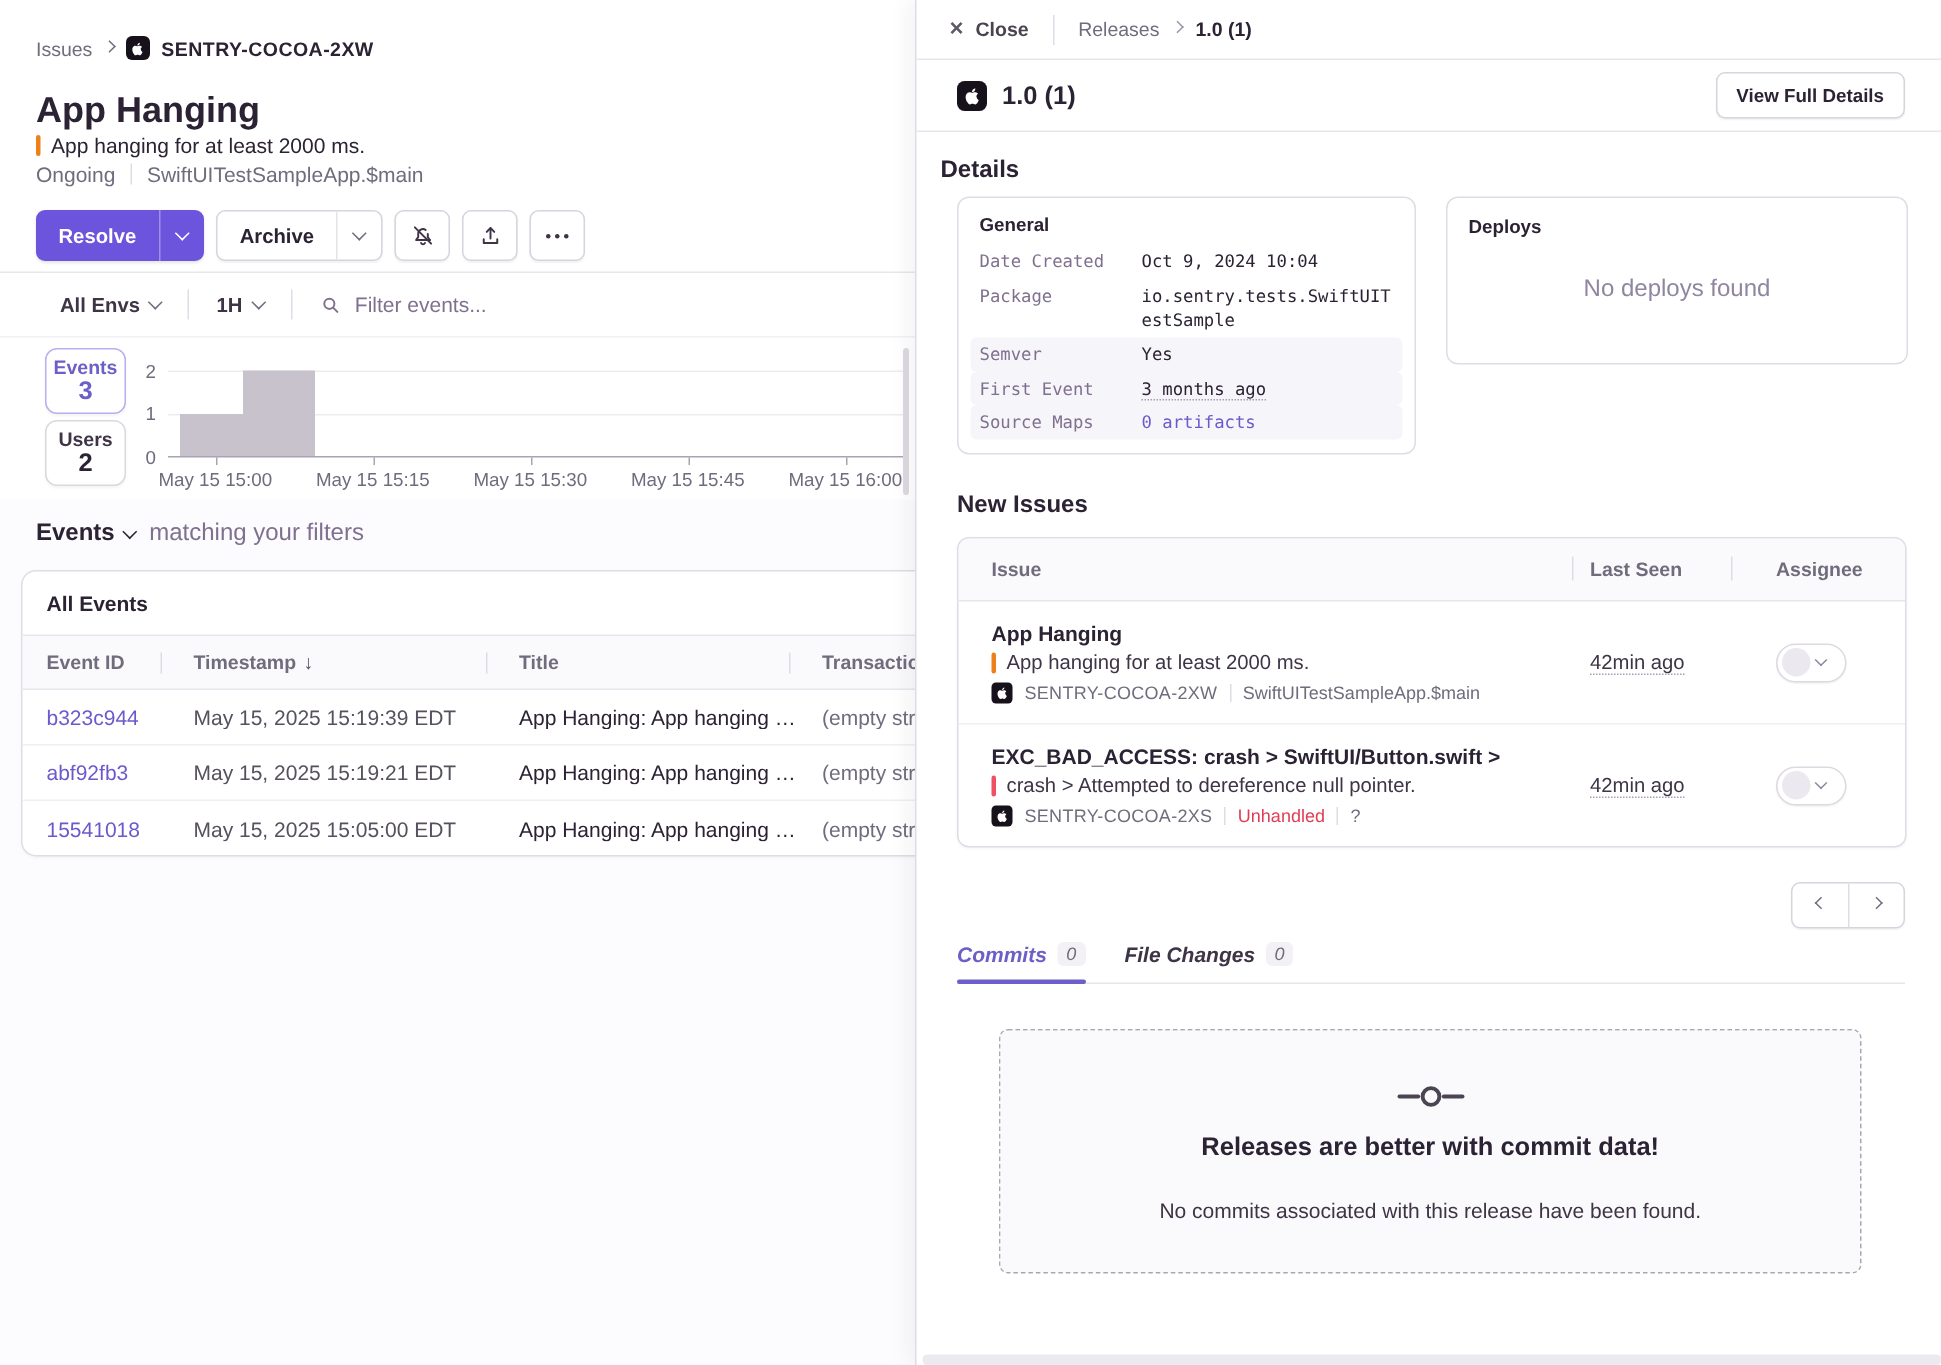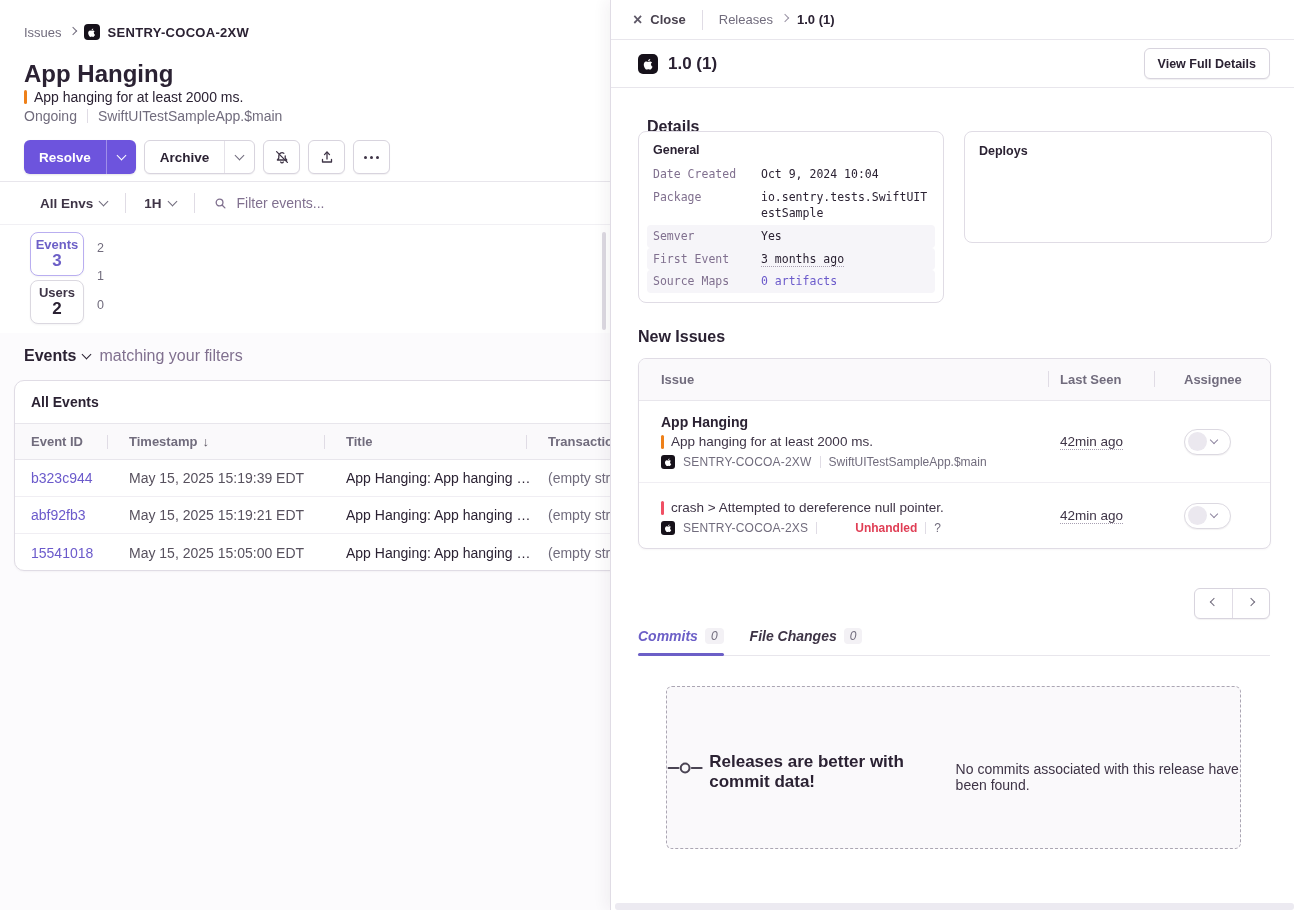--- a/index.html
+++ b/index.html
@@ -93,21 +93,21 @@
   .d-crumbs .chev { color:#9a93a5; }
   .d-crumbs .cur { color:#2B2233; font-weight:600; }
 
   .d-release { height:48px; border-bottom:1px solid #E8E6EC; display:flex; align-items:center; padding:0 24px 0 27px; }
   .d-release .name { font-size:17px; font-weight:700; margin-left:10px; }
   .d-release .spacer { flex:1; }
   .btn-light { background:#fff; border:1px solid #D8D4DE; border-radius:6px; height:31px; padding:0 13px; font-size:12.5px; font-weight:700; color:#2B2233; display:flex; align-items:center; box-shadow:0 1px 1px rgba(43,34,51,.07); cursor:pointer; font-family:"Liberation Sans",sans-serif; }
 
   .d-body { position:absolute; left:0; top:88px; right:0; bottom:0; }
   .sec-h { font-size:16px; font-weight:700; color:#2B2233; }
-  #details-h { position:absolute; left:36px; top:17px;margin-top:13px; }
+  #details-h { position:absolute; left:16px; top:17px; }
   .gen-card { position:absolute; left:27px; top:43px; width:306px; border:1px solid #E0DCE5; border-radius:8px; background:#fff; padding:11px 8px 9px 8px; }
   .gen-card .t { font-size:12.5px; font-weight:700; padding-left:6px; margin-bottom:6px; }
   .kv { display:flex; font-family:"DejaVu Sans Mono", monospace; font-size:11.5px; line-height:1.45; padding:3px 6px; border-radius:4px; }
   .kv.stripe { background:#F6F5F9; }
   .kv .k { width:108px; flex:none; color:#80708F; }
   .kv .v { flex:1; color:#2B2233; word-break:break-all; }
   .kv .v .u { border-bottom:1px dotted #A79FB1; cursor:default; }
   .kv .v .link { color:#6B5ACB; cursor:pointer; }
 
   .dep-card { position:absolute; left:353px; top:43px; width:308px; height:112px; border:1px solid #E0DCE5; border-radius:8px; background:#fff; padding:12px 14px; }
@@ -123,39 +123,39 @@
   .ni-header .h-seen::before, .ni-header .h-asgn::before { content:""; position:absolute; left:-12px; top:-1px; width:1px; height:16px; background:#E0DCE5; }
   .ni-row { display:flex; align-items:center; border-bottom:1px solid #F0EEF3; padding:13px 0; cursor:pointer; }
   .ni-row:last-child { border-bottom:none; }
   .ni-main { flex:1; padding-left:22px; min-width:0; }
   .ni-title { font-size:14px; font-weight:700; color:#2B2233; }
   .ni-desc { display:flex; align-items:center; gap:7px; font-size:13.5px; color:#3E3446; margin-top:4px; }
   .ni-desc .level-bar.red { background:#F05064; }
   .ni-meta { display:flex; align-items:center; gap:8px; margin-top:6px; font-size:12px; color:#716C7D; }
   .ni-meta .vdiv { height:12px; }
   .ni-meta .proj { letter-spacing:.2px; }
-  .unhandled { color:#E03E55; font-weight:700;margin-left:30px; }
+  .unhandled { color:#E03E55; font-weight:400; }
   .ni-seen { width:106px; flex:none; font-size:13.5px; color:#3E3446; }
   .ni-seen span { border-bottom:1px dotted #A79FB1; cursor:default; }
   .ni-asgn { width:104px; flex:none; padding-left:18px; }
   .asgn-pill { width:47px; height:26px; border-radius:13px; background:#fff; border:1px solid #DCD9E1; box-shadow:0 1px 1px rgba(43,34,51,.06); display:flex; align-items:center; padding:0 6px 0 3px; gap:4px; cursor:pointer; }
   .asgn-pill .ava { width:19px; height:19px; border-radius:50%; background:#EBE8EF; }
   .asgn-pill .chev { width:6px; height:6px; color:#8F86A0; }
 
   .pager { position:absolute; right:24px; top:500px; display:flex; border:1px solid #D8D4DE; border-radius:6px; overflow:hidden; background:#fff; box-shadow:0 1px 1px rgba(43,34,51,.06); }
   .pager .pg { width:37px; height:29px; display:flex; align-items:center; justify-content:center; color:#716C7D; cursor:pointer; }
   .pager .pg + .pg { border-left:1px solid #E0DCE5; }
 
   .tabs { position:absolute; left:27px; right:24px; top:540px; display:flex; gap:26px; border-bottom:1px solid #E8E6EC; padding-bottom:11px; }
   .tab { display:flex; align-items:center; gap:7px; font-size:14px; font-weight:600; color:#3E3446; cursor:pointer; position:relative;font-style:italic; }
   .tab .cnt { font-size:12px; color:#716C7D; background:#F3F1F5; border-radius:4px; padding:1px 6px; font-weight:400; }
   .tab.active { color:#6C5FC7; }
   .tab.active::after { content:""; position:absolute; left:0; right:0; bottom:-12px; height:3px; border-radius:2px; background:#6C5FC7; }
 
-  .commits-empty { position:absolute; left:55px; width:575px; top:598px; height:163px; border:1px dashed #ABA6B3; border-radius:6px; background:#FAF9FB; display:flex; flex-direction:row; align-items:center; justify-content:center; gap:6px; }
+  .commits-empty { position:absolute; left:55px; width:575px; top:598px; height:163px; border:1px dashed #ABA6B3; border-radius:6px; background:#FAF9FB; display:flex; flex-direction:column; align-items:center; justify-content:center; gap:6px; }
   .commits-empty .ttl { font-size:17px; font-weight:700; color:#2B2233; margin-top:8px; }
   .commits-empty .msg { font-size:14px; color:#3E3446; margin-top:18px; }
   .d-hscroll { position:absolute; left:4px; right:0; bottom:0; height:7px; background:#ECEAF1; border-radius:3px; }
 </style>
 </head>
 <body>
 
 <div class="screen">
 
   <div class="left-panel">
@@ -251,20 +251,37 @@
     <div class="stat-card" style="top:280px">
       <div class="lab">Users</div>
       <div class="val">2</div>
     </div>
 
     <div class="ylabels">
         <span style="top: 65px;">0</span>
         <span style="top: 36.4975px;">1</span>
         <span style="top: 7.995px;">2</span>
       </div>
+    <div id="chart">
+        <div class="gridline" style="bottom: 28.5025px;"></div>
+        <div class="gridline" style="bottom: 57.005px;"></div>
+        <div class="bar" title="1" style="left: 7.5px; width: 48px; height: 28.5025px;"></div>
+        <div class="bar" title="2" style="left: 49.5px; width: 48px; height: 57.005px;"></div>
+        <div class="axis"></div>
+        <div class="tick" style="left: 31.5px;"></div>
+        <div class="xlab" style="left: 31.5px;">May 15 15:00</div>
+        <div class="tick" style="left: 136.5px;"></div>
+        <div class="xlab" style="left: 136.5px;">May 15 15:15</div>
+        <div class="tick" style="left: 241.5px;"></div>
+        <div class="xlab" style="left: 241.5px;">May 15 15:30</div>
+        <div class="tick" style="left: 346.5px;"></div>
+        <div class="xlab" style="left: 346.5px;">May 15 15:45</div>
+        <div class="tick" style="left: 451.5px;"></div>
+        <div class="xlab" style="left: 451.5px;">May 15 16:00</div>
+      </div>
     <div class="lp-scrollthumb"></div>
 
     <div class="lower">
       <div class="events-heading">
         <span class="h">
           <span>Events</span>
           <span class="chev"></span>
         </span>
         <span class="sub">matching your filters</span>
       </div>
@@ -357,20 +374,21 @@
           <span class="v"><span class="u">3 months ago</span></span>
         </div>
         <div class="kv stripe">
           <span class="k">Source Maps</span>
           <span class="v"><span class="link">0 artifacts</span></span>
         </div>
       </div>
 
       <div class="dep-card">
         <div class="t">Deploys</div>
+        <div class="dep-empty">No deploys found</div>
       </div>
 
       <div class="sec-h" id="newissues-h">New Issues</div>
 
       <div class="issues-card">
         <div class="ni-header">
           <span class="h-issue">Issue</span>
           <span class="h-seen">Last Seen</span>
           <span class="h-asgn">Assignee</span>
         </div>
@@ -397,20 +415,21 @@
           <div class="ni-asgn">
             <div class="asgn-pill">
               <span class="ava"></span>
               <span class="chev"></span>
             </div>
           </div>
         </div>
 
         <div class="ni-row">
           <div class="ni-main">
+            <div class="ni-title">EXC_BAD_ACCESS: crash &gt; SwiftUI/Button.swift &gt;</div>
             <div class="ni-desc">
               <span class="level-bar red"></span>
               <span>crash &gt; Attempted to dereference null pointer.</span>
             </div>
             <div class="ni-meta">
               <span class="applebox" style="width:14px;height:14px;border-radius:3px;">
                 <svg width="10" height="10" viewBox="0 0 16 16">
                     <path d="M11.3 8.6c0-1.5 1.2-2.2 1.3-2.3-.7-1-1.8-1.2-2.2-1.2-.9-.1-1.8.5-2.2.5-.5 0-1.2-.5-2-.5-1 0-2 .6-2.5 1.5-1.1 1.9-.3 4.7.8 6.2.5.8 1.1 1.6 1.9 1.6.8 0 1.1-.5 2-.5s1.2.5 2 .5 1.4-.8 1.9-1.5c.6-.9.8-1.7.8-1.8 0 0-1.6-.6-1.6-2.5zM9.9 4.1c.4-.5.7-1.2.6-1.9-.6 0-1.3.4-1.8.9-.4.4-.7 1.1-.6 1.8.7.1 1.4-.3 1.8-.8z" fill="#fff"></path>
                   </svg>
               </span>

